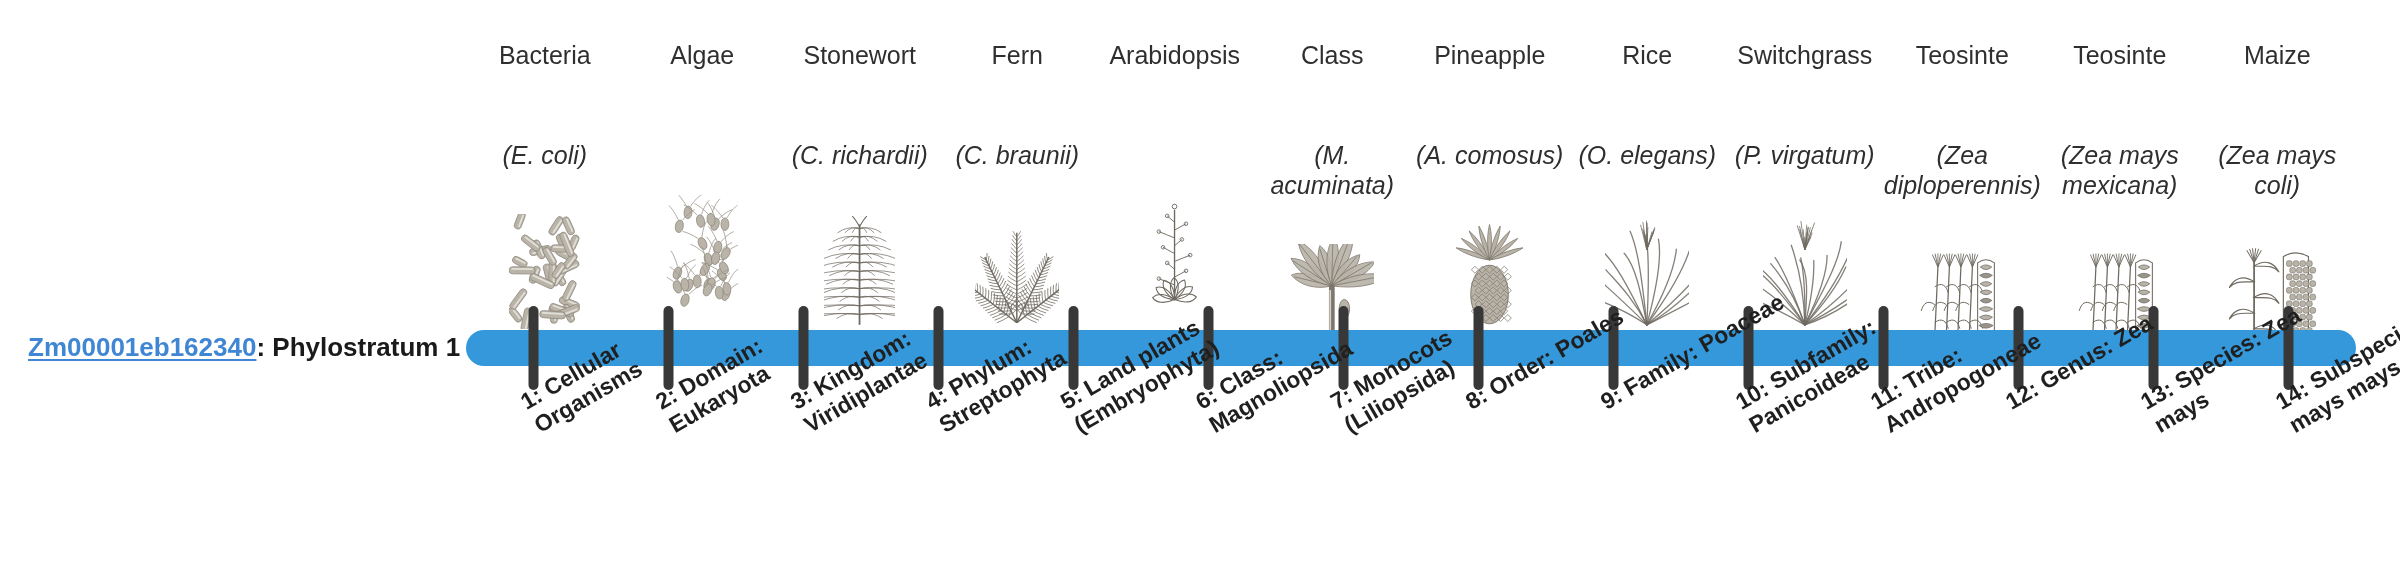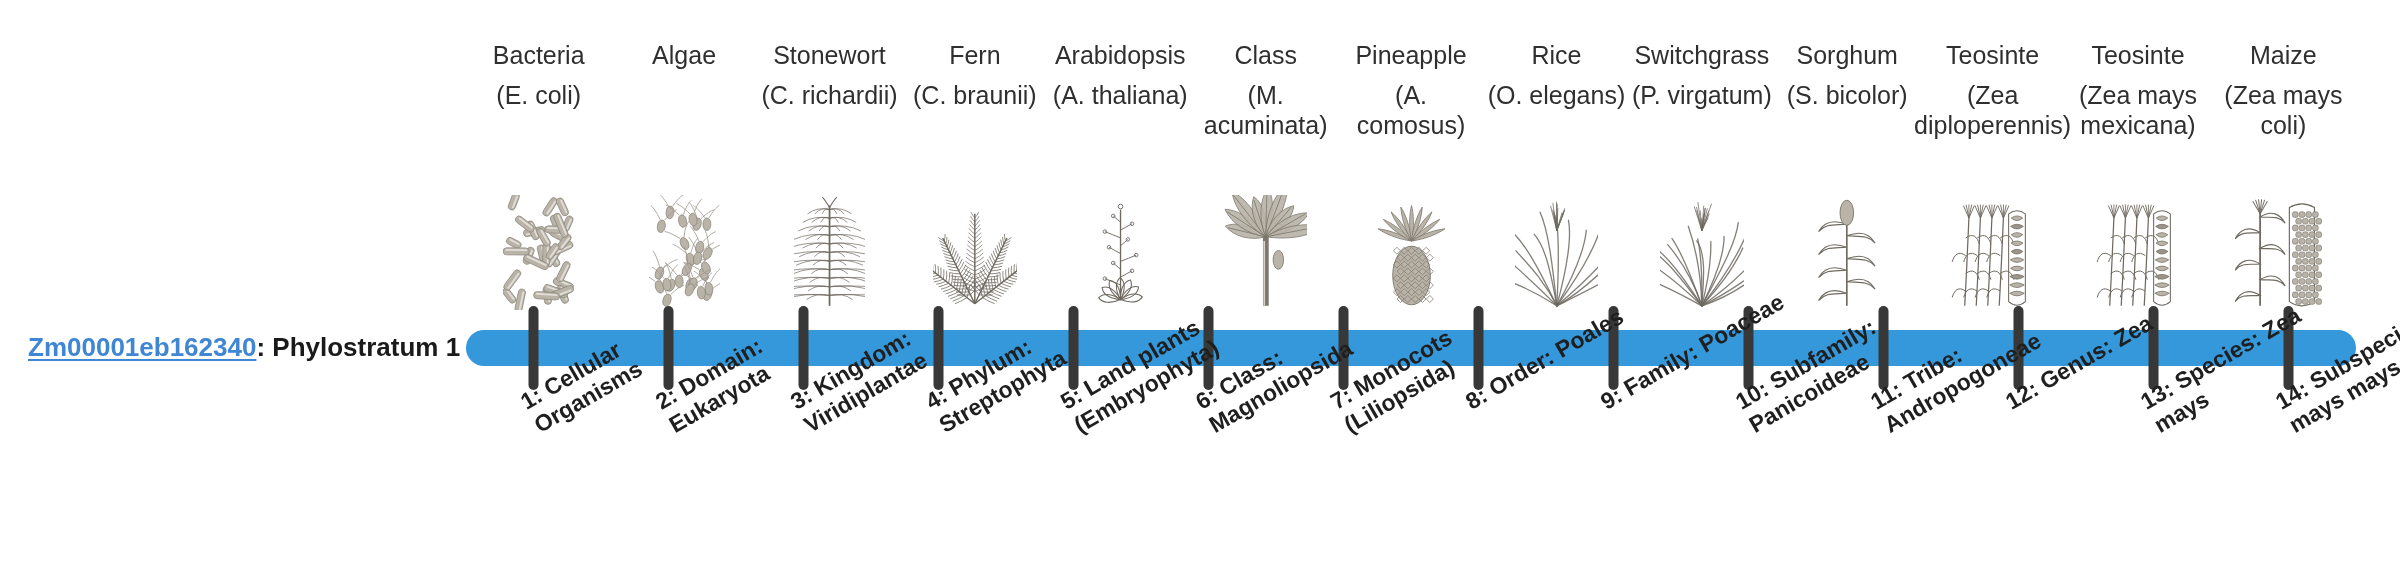--- a/index.html
+++ b/index.html
@@ -51,32 +51,34 @@
     display: flex;
     flex-direction: row;
   }
   .species-col {
     flex: 1 1 0;
     min-width: 0;
     display: flex;
     flex-direction: column;
     align-items: center;
     text-align: center;
+    gap: 44px;
   }
   .species-common {
     font-size: 25px;
     line-height: 30px;
     color: #2f2f2f;
     padding: 0 2px;
   }
   .species-sci {
+    font-style: italic;
     font-size: 25px;
     line-height: 30px;
     color: #2f2f2f;
-    margin-top: 10px;
+    margin-top: 26px;
     padding: 0 1px;
   }
   .species-art {
     margin-top: auto;
     height: 115px;
     width: 100%;
     display: flex;
     align-items: flex-end;
     justify-content: center;
     gap: 4px;
@@ -700,21 +702,20 @@
               <path d="M0 -63.6 q -2.5 -2.5, -4.1 -5.5" fill="none" stroke="#6f6a61" stroke-width="0.85" opacity="0.8"></path>
         <path d="M0 -63.6 q 2.5 -2.5, 4.1 -5.5" fill="none" stroke="#6f6a61" stroke-width="0.85" opacity="0.8"></path>
               <path d="M0 -66.8 q -2.2 -2.5, -3.7 -5.5" fill="none" stroke="#6f6a61" stroke-width="0.85" opacity="0.8"></path>
         <path d="M0 -66.8 q 2.2 -2.5, 3.7 -5.5" fill="none" stroke="#6f6a61" stroke-width="0.85" opacity="0.8"></path>
             </g>
           </svg>
         </div>
       </div>
       <div class="species-col">
         <div class="species-common">Arabidopsis</div>
-        <div class="species-sci">(A. thaliana)</div>
         <div class="species-art">
           <svg viewBox="0 0 68 110" preserveAspectRatio="xMidYMax meet">
     <path d="M34 100 L 34 14" stroke="#6f6a61" stroke-width="1.3" fill="none"></path>
     <path d="M34 26 q -3.5 -3, -7 -6" fill="none" stroke="#6f6a61" stroke-width="0.9"></path>
       <circle cx="27" cy="20" r="1.7" fill="none" stroke="#6f6a61" stroke-width="0.85"></circle>
             <path d="M34 33.5 q 5.5 -3, 11 -6" fill="none" stroke="#6f6a61" stroke-width="0.9"></path>
       <circle cx="45" cy="27.5" r="1.7" fill="none" stroke="#6f6a61" stroke-width="0.85"></circle>
             <path d="M34 41 q -7.5 -3, -15 -6" fill="none" stroke="#6f6a61" stroke-width="0.9"></path>
       <circle cx="19" cy="35" r="1.7" fill="none" stroke="#6f6a61" stroke-width="0.85"></circle>
             <path d="M34 48.5 q 3.5 -3, 7 -6" fill="none" stroke="#6f6a61" stroke-width="0.9"></path>
@@ -1079,44 +1080,20 @@
             <g transform="translate(40,34) rotate(7.939417297923669)">
               <path d="M0 0 L 0 -21.8" stroke="#6f6a61" stroke-width="0.85" opacity="0.8"></path>
             </g>
             <g transform="translate(40,34) rotate(14.145894764059179)">
               <path d="M0 0 L 0 -21.9" stroke="#6f6a61" stroke-width="0.85" opacity="0.8"></path>
             </g>
             <g transform="translate(40,34) rotate(25.805411491452446)">
               <path d="M0 0 L 0 -13.7" stroke="#6f6a61" stroke-width="0.85" opacity="0.8"></path>
             </g>
           </svg>
-        </div>
-      </div>
-      <div class="species-col">
-        <div class="species-common">Sorghum</div>
-        <div class="species-sci">(S. bicolor)</div>
-        <div class="species-art">
-          <svg viewBox="0 0 80 110" preserveAspectRatio="xMidYMax meet">
-    <path d="M40 106 L 40 26" stroke="#6f6a61" stroke-width="1.6" fill="none"></path>
-    <path d="M40 94 C 27 89, 18 92, 13 101
-             C 20 93, 28 95, 40 94 Z" fill="none" stroke="#6f6a61" stroke-width="1.05"></path>
-            <path d="M40 83 C 53 78, 62 81, 67 90
-             C 60 82, 52 84, 40 83 Z" fill="none" stroke="#6f6a61" stroke-width="1.05"></path>
-            <path d="M40 72 C 27 67, 18 70, 13 79
-             C 20 71, 28 73, 40 72 Z" fill="none" stroke="#6f6a61" stroke-width="1.05"></path>
-            <path d="M40 61 C 53 56, 62 59, 67 68
-             C 60 60, 52 62, 40 61 Z" fill="none" stroke="#6f6a61" stroke-width="1.05"></path>
-            <path d="M40 50 C 27 45, 18 48, 13 57
-             C 20 49, 28 51, 40 50 Z" fill="none" stroke="#6f6a61" stroke-width="1.05"></path>
-            <path d="M40 39 C 53 34, 62 37, 67 46
-             C 60 38, 52 40, 40 39 Z" fill="none" stroke="#6f6a61" stroke-width="1.05"></path>
-            <path d="M40 28 C 27 23, 18 26, 13 35
-             C 20 27, 28 29, 40 28 Z" fill="none" stroke="#6f6a61" stroke-width="1.05"></path>
-    <ellipse cx="40" cy="17" rx="6.5" ry="12" fill="#b9b3a8" stroke="#7d776d" stroke-width="0.9"></ellipse>
-  </svg>
         </div>
       </div>
       <div class="species-col">
         <div class="species-common">Teosinte</div>
         <div class="species-sci">(Zea diploperennis)</div>
         <div class="species-art">
           <svg viewBox="0 0 86 110" preserveAspectRatio="xMidYMax meet">
     <path d="M16 106 C 18 70, 19 44, 20 22" fill="none" stroke="#6f6a61" stroke-width="1.2"></path>
             <path d="M17 92 C 10 87, 6 91, 4 98" fill="none" stroke="#6f6a61" stroke-width="0.95"></path>
             <path d="M17 75 C 24 70, 28 74, 30 81" fill="none" stroke="#6f6a61" stroke-width="0.95"></path>

